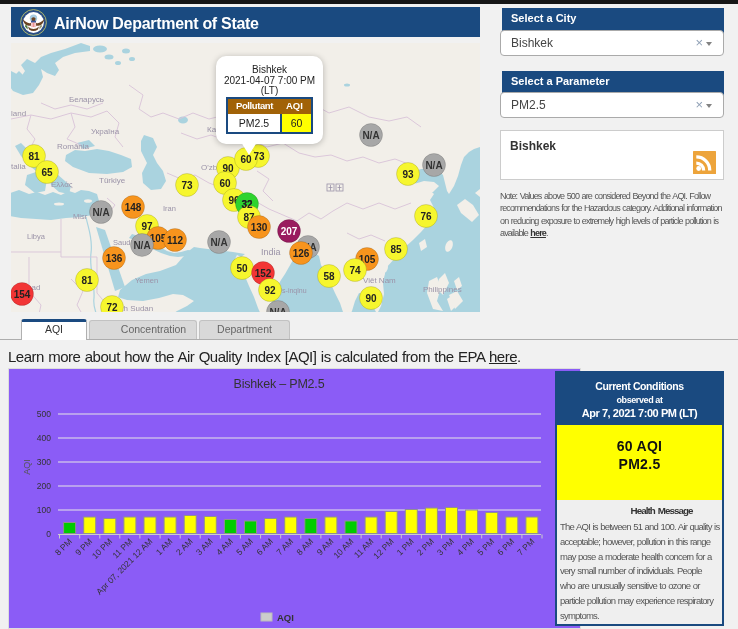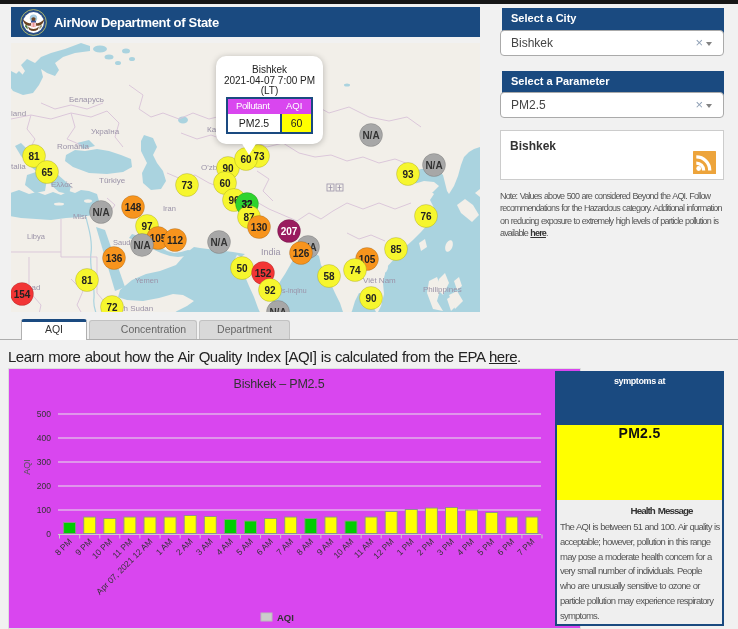--- a/index.html
+++ b/index.html
@@ -1,36 +1,36 @@
 <!DOCTYPE html>
 <html><head>
 <meta charset="utf-8">
 <style>
 html,body{margin:0;padding:0;}
 body{width:738px;height:629px;position:relative;background:#f1f1f1;font-family:"Liberation Sans",sans-serif;overflow:hidden;}
 .abs{position:absolute;}
 #topbar{left:0;top:0;width:738px;height:4px;background:#161616;}
 #hdr{left:11px;top:7px;width:469px;height:30px;background:#1a4a80;color:#fff;}
-#hdr .t{position:absolute;left:43px;top:8px;font-size:13px;letter-spacing:-0.3px;font-weight:bold;}
+#hdr .t{position:absolute;left:43px;top:8px;font-size:16px;letter-spacing:-0.3px;font-weight:bold;}
 #mapbox{left:11px;top:43px;width:469px;height:269px;overflow:hidden;}
 
 .bluebar{background:#1a4a80;color:#fff;font-weight:bold;font-size:11px;line-height:20px;padding-left:9px;width:213px;height:26px;}
 .selbox{width:202px;height:24px;background:#fff;border:1px solid #aaa;border-radius:4px;font-size:12px;color:#444;padding:0 10px;line-height:24px;}
 .selx{position:absolute;right:20px;top:0px;color:#8fa0b5;font-size:13px;}
 .selarr{position:absolute;right:11px;top:11px;width:0;height:0;border-left:3.5px solid transparent;border-right:3.5px solid transparent;border-top:4px solid #828282;}
 #rssbox{left:500px;top:130px;width:222px;height:48px;background:#fff;border:1px solid #ccc;}
 #rssbox .c{position:absolute;left:9px;top:8px;font-size:12px;font-weight:bold;color:#333;}
 #note{left:500px;top:190px;width:240px;font-size:9px;letter-spacing:-0.85px;word-spacing:0.8px;color:#555;line-height:12.4px;white-space:nowrap;}
 
 .tab{top:319px;height:20px;font-size:10.5px;text-align:center;}
 #tab1{left:21px;width:66px;height:21px;z-index:3;box-sizing:border-box;background:#fff;border:1px solid #b0b0b0;border-top:3px solid #1a4a80;border-bottom:none;color:#333;line-height:15px;border-radius:3px 3px 0 0;}
 #tab2{left:89px;top:320px;width:108px;height:19px;box-sizing:border-box;background:#d9d9d9;border:1px solid #c2c2c2;border-bottom:none;color:#666;line-height:17px;border-radius:3px 3px 0 0;padding-left:21px;}
 #tab3{left:199px;top:320px;width:91px;height:19px;box-sizing:border-box;background:#d9d9d9;border:1px solid #c2c2c2;border-bottom:none;color:#666;line-height:17px;border-radius:3px 3px 0 0;}
 #learn{left:8px;top:348px;font-size:15px;letter-spacing:-0.5px;word-spacing:0.7px;color:#222;}
-#chartpanel{left:8px;top:368px;width:573px;height:261px;box-sizing:border-box;background:#d946ef;border:1px solid #ddd;}
+#chartpanel{left:8px;top:368px;width:573px;height:261px;box-sizing:border-box;background:#8b5cf6;border:1px solid #ddd;}
 #cc{left:555px;top:371px;width:169px;height:255px;box-sizing:border-box;border:2px solid #1a4a80;background:#efefef;}
 #cchdr{left:0;top:0;width:165px;height:52px;background:#1a4a80;color:#fff;text-align:center;}
 #ccyellow{left:0;top:52px;width:165px;height:75px;background:#ff0;text-align:center;color:#111;font-weight:bold;font-size:14px;letter-spacing:0.3px;line-height:17.7px;}
 #cchm{left:0;top:127px;width:165px;text-align:center;}
 </style>
 </head>
 <body>
 <div id="topbar" class="abs"></div>
 <div id="hdr" class="abs">
   <svg class="abs" style="left:9px;top:2px" width="27" height="27" viewBox="0 0 27 27">
@@ -337,21 +337,21 @@
           <circle cx="267" cy="269" r="11.5" fill="#a7a7a7" stroke="rgba(0,0,0,0.2)" stroke-width="0.7"></circle>
           <text x="267" y="272.5" fill="#333">N/A</text>
         </g>
   </g>
 </svg>
 
 <div class="abs" style="left:205px;top:13px;width:107px;height:88px;background:#fff;border-radius:10px;box-shadow:0 1px 6px rgba(0,0,0,0.25);"></div>
 <div class="abs" style="left:230px;top:99px;width:0;height:0;border-left:8px solid transparent;border-right:8px solid transparent;border-top:13px solid #fff;"></div>
 <div class="abs" style="left:205px;top:22px;width:107px;text-align:center;font-size:10px;color:#222;line-height:10.7px;">Bishkek<br>2021-04-07 7:00 PM<br>(LT)</div>
 <div class="abs" style="left:215px;top:54px;width:87px;height:37px;border:2px solid #1a4a80;box-sizing:border-box;background:#fff;">
-  <div class="abs" style="left:0;top:0;width:83px;height:15px;background:#d946ef;color:#fff;font-weight:normal;font-size:10.5px;">
+  <div class="abs" style="left:0;top:0;width:83px;height:15px;background:#a16207;color:#fff;font-weight:bold;font-size:10.5px;">
         <span style="position:absolute;left:8px;top:1px;font-size:9.5px;letter-spacing:-0.4px;">Pollutant</span>
         <span style="position:absolute;left:58px;top:1px;font-size:9.5px;">AQI</span>
       </div>
   <div class="abs" style="left:0;top:15px;width:52px;height:18px;background:#fff;font-size:10.5px;color:#222;text-align:center;line-height:18px;border-right:2px solid #1a4a80;">PM2.5</div>
   <div class="abs" style="left:54px;top:15px;width:29px;height:18px;background:#ffff00;font-size:10.5px;color:#222;text-align:center;line-height:18px;">60</div>
 </div>
 </div>
 
 <div class="abs bluebar" style="left:502px;top:8px;">Select a City</div>
 <div class="abs selbox" style="left:500px;top:30px;">Bishkek<span class="selx">×</span><span class="selarr"></span></div>
@@ -447,22 +447,25 @@
     <text x="505.8" y="173" text-anchor="end" transform="rotate(-45 505.8 173)">6 PM</text>
     <text x="525.9" y="173" text-anchor="end" transform="rotate(-45 525.9 173)">7 PM</text>
   </g>
   <rect x="252" y="244" width="11" height="8" fill="#ccc" stroke="#bbb"></rect>
   <text x="268" y="252" font-size="9.5" font-weight="bold" fill="#333">AQI</text>
 </svg>
 </div>
 
 <div id="cc" class="abs">
   <div id="cchdr" class="abs">
-    <div style="font-size:9px;letter-spacing:-0.4px;font-weight:bold;margin-top:3px;">symptoms at</div>
+    <div style="font-size:10.5px;letter-spacing:-0.4px;font-weight:bold;margin-top:7px;">Current Conditions</div>
+    <div style="font-size:9px;letter-spacing:-0.4px;font-weight:bold;margin-top:3px;">observed at</div>
+    <div style="font-size:11px;letter-spacing:-0.45px;font-weight:bold;margin-top:2px;">Apr 7, 2021 7:00 PM (LT)</div>
   </div>
   <div id="ccyellow" class="abs">
+    <div style="margin-top:13px;">60 AQI</div>
     <div>PM2.5</div>
   </div>
   <div id="cchm" class="abs">
     <div style="font-size:9.8px;letter-spacing:-0.95px;word-spacing:1.2px;font-weight:bold;color:#333;margin-top:5px;margin-left:44px;">Health Message</div>
     <div style="font-size:9.5px;letter-spacing:-0.78px;word-spacing:0.6px;color:#555;text-align:left;padding:4px 0 0 3px;line-height:14.8px;white-space:nowrap;">The AQI is between 51 and 100. Air quality is<br>acceptable; however, pollution in this range<br>may pose a moderate health concern for a<br>very small number of individuals. People<br>who are unusually sensitive to ozone or<br>particle pollution may experience respiratory<br>symptoms.</div>
   </div>
 </div>
 
 </body></html>

